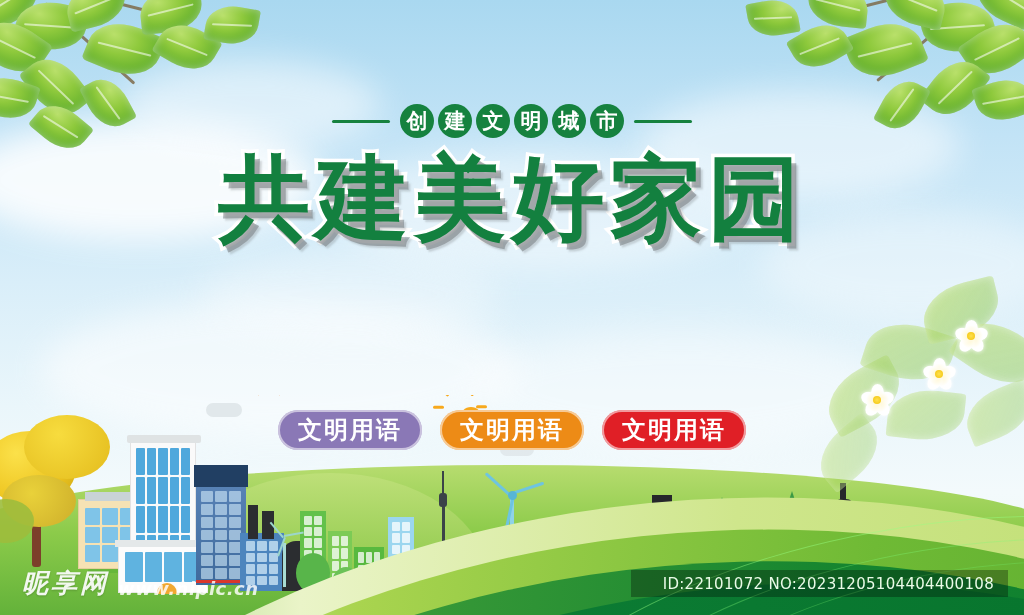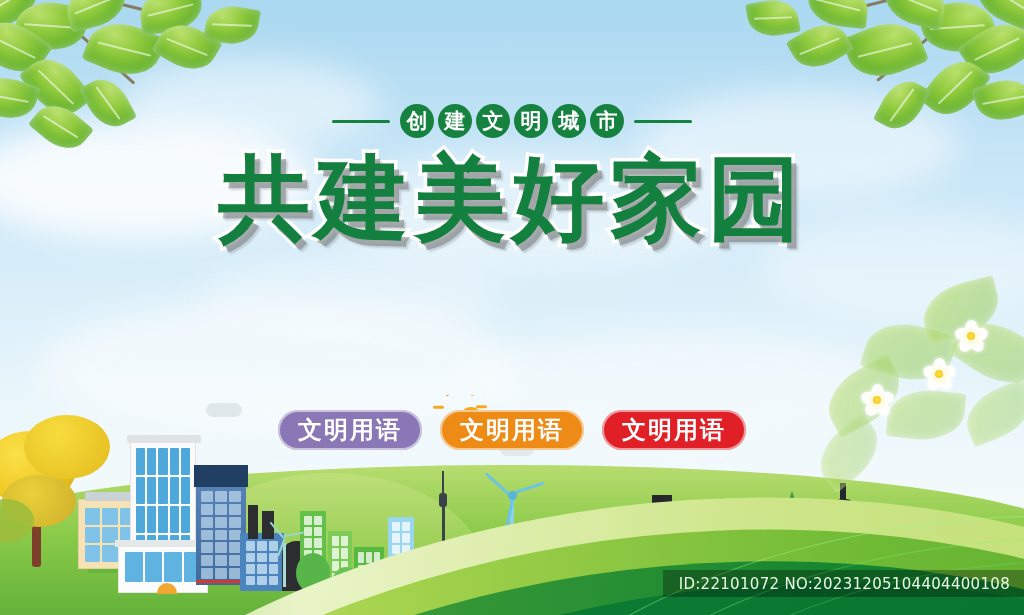--- a/index.html
+++ b/index.html
@@ -124,22 +124,22 @@
         transform:rotate(-4deg);}
   .thinline{position:absolute;border-radius:50%;border:1.4px solid rgba(175,255,150,.55);
             background:transparent;}
 
   
   .wm-left{position:absolute;left:22px;bottom:14px;z-index:60;display:flex;align-items:flex-end;gap:9px;}
   .wm-logo{font-size:26px;font-weight:bold;color:rgba(255,255,255,.92);letter-spacing:3px;
            text-shadow:0 1px 2px rgba(0,0,0,.18);font-style:italic;}
   .wm-url{font-size:18px;font-weight:bold;color:rgba(255,255,255,.82);font-style:italic;
           letter-spacing:.5px;padding-bottom:2px;}
-  .wm-right{position:absolute;right:0;bottom:18px;z-index:60;
-            background:rgba(0,0,0,.30);padding:4px 14px 4px 16px;}
+  .wm-right{position:absolute;right:16px;bottom:18px;z-index:60;
+            background:rgba(0,0,0,.30);padding:4px 14px 4px 32px;}
   .wm-right span{font-size:15px;color:#eafbe8;letter-spacing:.3px;}
 </style>
 </head>
 <body>
 
 <div class="poster">
 
   <div>
     <div class="cloud c1"></div>
     <div class="cloud c2"></div>
@@ -527,17 +527,21 @@
   <div class="ribbons">
     <div class="rb rb-a"></div>
     <div class="rb rb-b"></div>
     <div class="rb rb-c"></div>
     <div class="rb rb-d"></div>
     <div class="thinline" style="left:46%;bottom:-340px;width:90%;height:430px;border-color:rgba(150,255,130,.45);transform:rotate(-9deg);"></div>
     <div class="thinline" style="left:52%;bottom:-360px;width:86%;height:430px;border-color:rgba(130,250,120,.35);transform:rotate(-8deg);"></div>
     <div class="thinline" style="left:58%;bottom:-380px;width:80%;height:430px;border-color:rgba(120,240,110,.3);transform:rotate(-7deg);"></div>
   </div>
 
+  <div class="wm-left">
+    <span class="wm-logo">昵享网</span>
+    <span class="wm-url">www.nipic.cn</span>
+  </div>
   <div class="wm-right">
     <span>ID:22101072 NO:20231205104404400108</span>
   </div>
 
 </div>
 
 </body></html>

